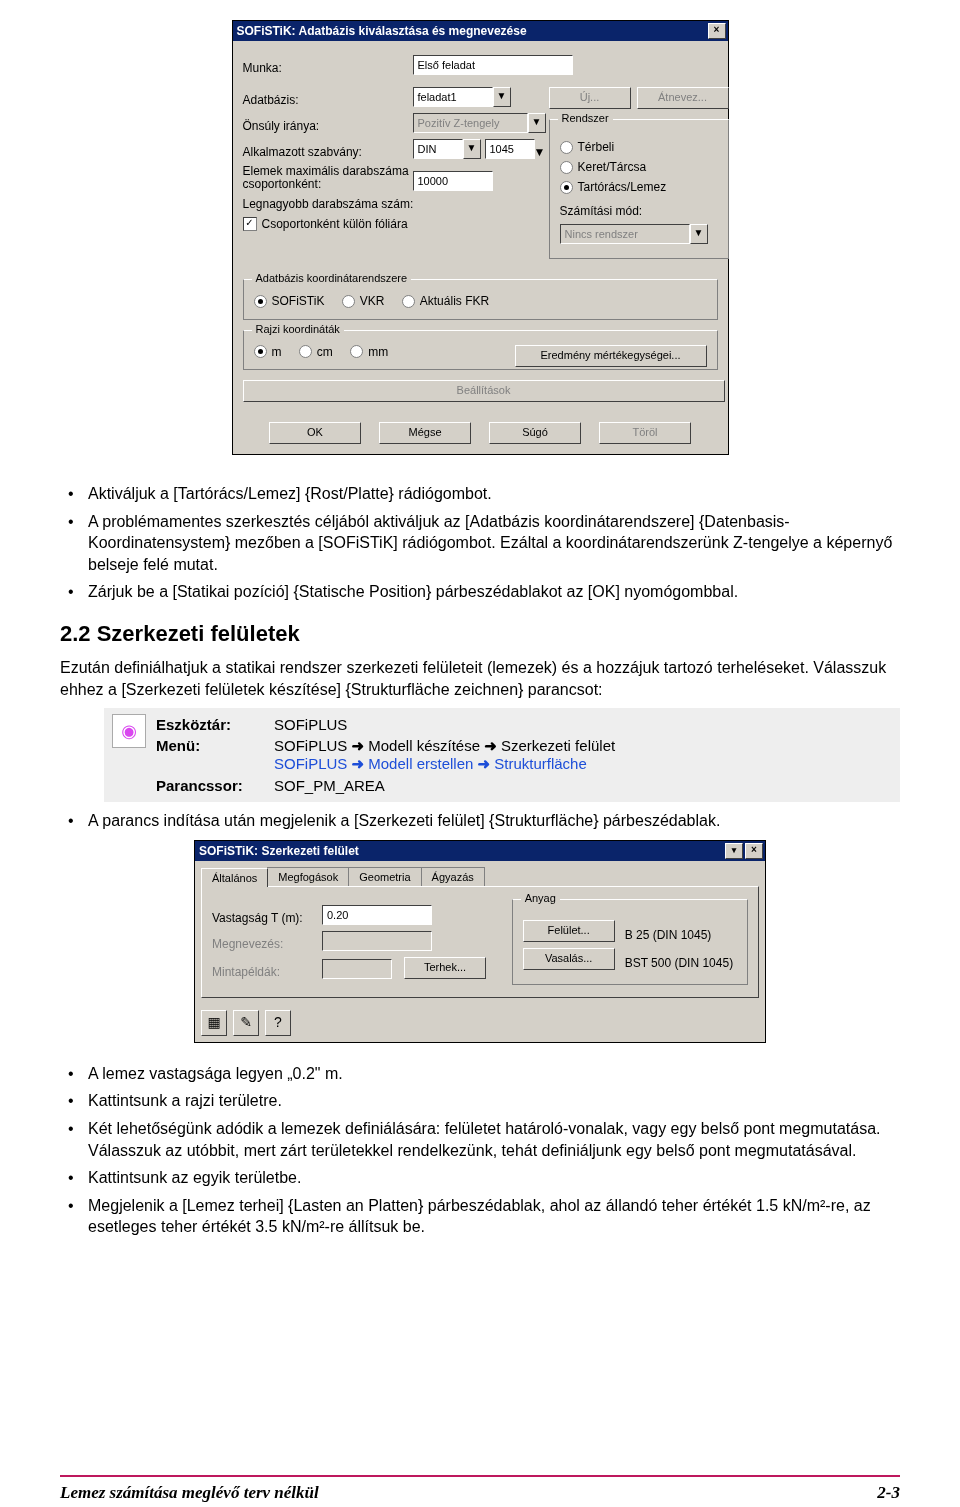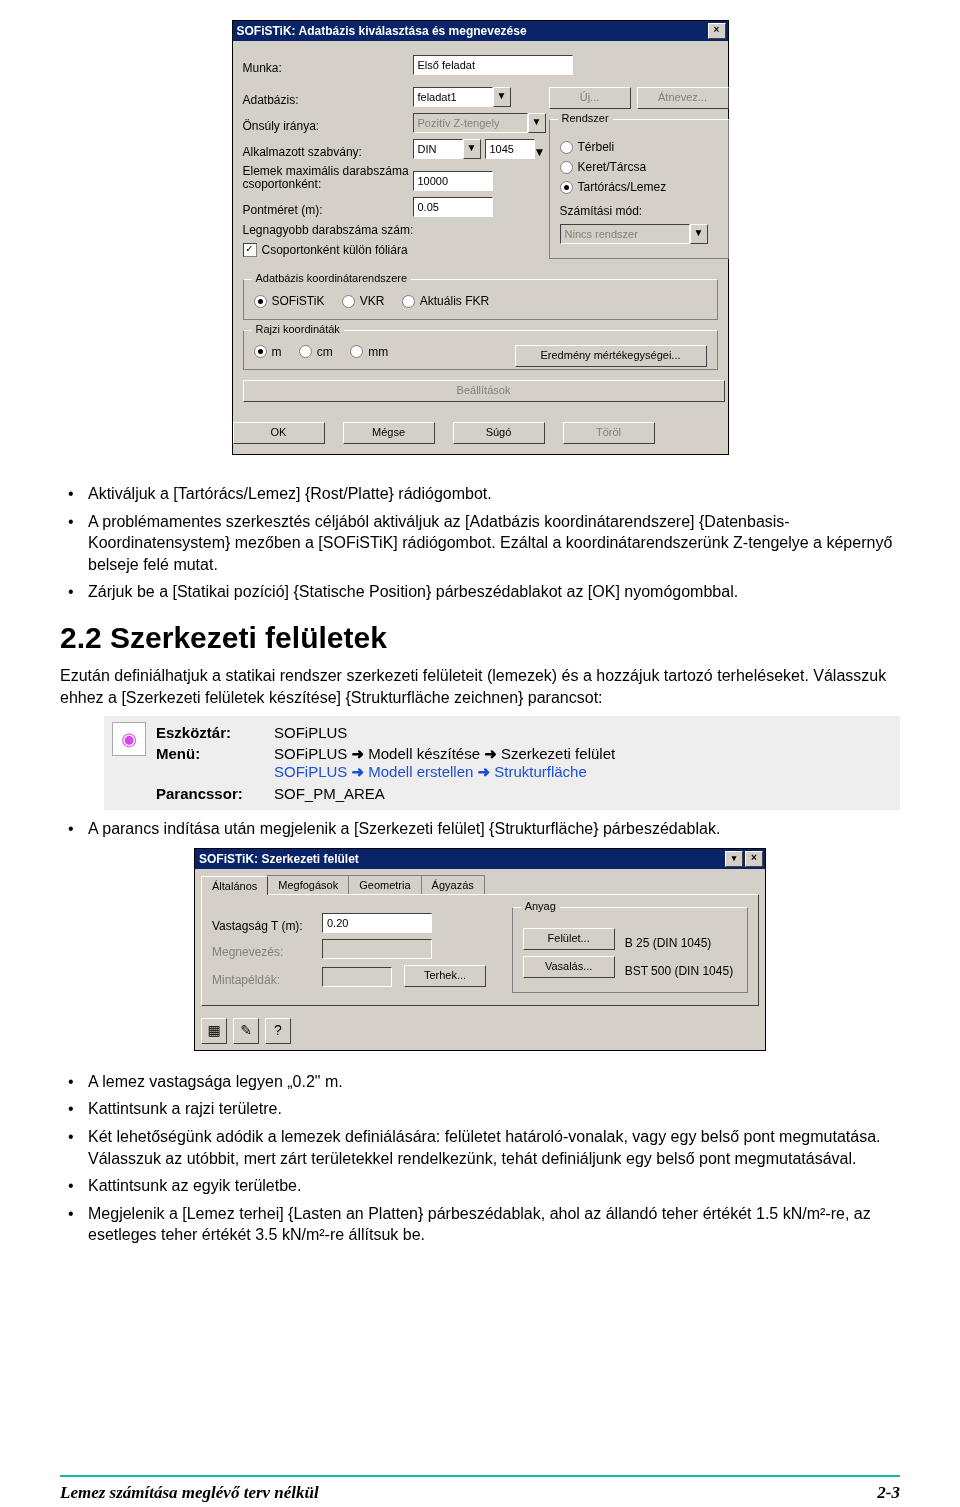--- a/index.html
+++ b/index.html
@@ -1,18 +1,18 @@
 <!DOCTYPE html>
 <html><head>
 <meta charset="utf-8">
 <style>
 body{margin:0;background:#fff;font-family:Arial,Helvetica,sans-serif;color:#000}
 .page{width:960px;margin:0 auto;position:relative;min-height:1507px;padding:0 60px;box-sizing:border-box}
 .hdr{display:flex;justify-content:space-between;border-bottom:2px solid #000;padding:8px 0 4px;font-family:"Times New Roman",serif;font-style:italic;font-weight:bold;font-size:16px}
-.ftr{position:absolute;left:60px;right:60px;bottom:24px;display:flex;justify-content:space-between;border-top:2px solid #14b8a6;padding-top:6px;font-family:"Times New Roman",serif;font-style:italic;font-weight:bold;font-size:17px}
+.ftr{position:absolute;left:60px;right:60px;bottom:24px;display:flex;justify-content:space-between;border-top:2px solid #be185d;padding-top:6px;font-family:"Times New Roman",serif;font-style:italic;font-weight:bold;font-size:17px}
 .dlg{background:#d4d0c8;border:1px solid #000;width:495px;margin:20px auto 28px;font-family:Tahoma,Arial,sans-serif;font-size:12px;color:#000}
 .tb{background:#0a246a;color:#fff;display:flex;align-items:center;justify-content:space-between;padding:2px 2px 2px 4px;font-weight:bold;font-size:12px}
 .tb .xbtn{width:16px;height:14px;background:#d4d0c8;color:#000;border:1px solid #fff;border-right-color:#404040;border-bottom-color:#404040;text-align:center;line-height:12px;font-family:Arial;font-size:10px;font-weight:bold}
 .body{padding:8px 10px}
 .row{display:flex;align-items:flex-end;margin:6px 0}
 .lbl{width:170px}
 .inp{background:#fff;border:1px solid #808080;border-top-color:#404040;border-left-color:#404040;border-right-color:#fff;border-bottom-color:#fff;height:18px;line-height:18px;padding:0 4px;font-size:11px}
 .inpd{background:#d4d0c8}
 .dd{display:inline-flex}
 .dd .car{width:16px;height:18px;background:#d4d0c8;border:1px solid #fff;border-right-color:#404040;border-bottom-color:#404040;text-align:center;font-size:10px;line-height:16px}
@@ -21,26 +21,26 @@
 .gb{border:1px solid #808080;border-top-color:#fff;position:relative;padding:14px 10px 8px;margin:10px 0}
 .gb::before{content:attr(data-title);position:absolute;top:-8px;left:8px;background:#d4d0c8;padding:0 4px;font-size:11px}
 .rad{display:inline-flex;align-items:center;margin-right:14px}
 .rad .c{width:11px;height:11px;border-radius:50%;background:#fff;border:1px solid #808080;margin-right:5px;position:relative}
 .rad.sel .c::after{content:"";position:absolute;left:3px;top:3px;width:5px;height:5px;border-radius:50%;background:#000}
 .chk{display:inline-flex;align-items:center}
 .chk .c{width:12px;height:12px;background:#fff;border:1px solid #808080;border-top-color:#404040;border-left-color:#404040;margin-right:5px;text-align:center;line-height:10px;font-size:10px}
 .two{display:flex;gap:3px}
 .two .left{flex:1.2}
 .two .right{flex:1}
-.btnrow{display:flex;gap:18px;padding:8px 0 10px}
+.btnrow{display:flex;justify-content:center;gap:18px;padding:8px 0 10px}
 .btnrow .btn{width:70px}
 ul.bul{list-style:none;padding:0 0 0 28px;margin:0}
 ul.bul>li{position:relative;margin:6px 0;font-size:16px;line-height:1.35}
 ul.bul>li::before{content:"•";position:absolute;left:-20px;font-size:16px}
-h2.sec{font-size:30px;margin:18px 0 10px;font-weight:bold}
+h2.sec{font-size:22px;margin:18px 0 10px;font-weight:bold}
 .para{font-size:16px;margin:8px 0 8px 26px;line-height:1.35}
 .cmdbox{background:#eee;margin:8px 0 8px 44px;padding:6px 8px;display:flex}
 .cmdbox .ico{width:32px;height:32px;background:#fff;border:1px solid #aaa;margin-right:10px;display:flex;align-items:center;justify-content:center;font-size:18px;color:#d946ef}
 .cmdbox table{font-size:15px;border-collapse:collapse}
 .cmdbox td{padding:2px 8px 2px 0;vertical-align:top}
 .cmdbox td.k{font-weight:bold;width:110px}
 .arrow{font-family:Arial;font-weight:bold}
 .grey{color:#1d4ed8}
 .dlg2{background:#d4d0c8;border:1px solid #000;width:570px;margin:8px auto 20px;font-family:Tahoma,Arial,sans-serif;font-size:12px}
 .tabs{display:flex;padding:6px 6px 0}
@@ -89,24 +89,20 @@
                 <span class="car">▼</span>
               </span>
           <span class="inp" style="width:40px;margin-left:4px">1045</span>
           <span class="car" style="margin-left:-1px">▼</span>
         </div>
         <div class="row">
               <span class="lbl" style="line-height:1.1">Elemek maximális darabszáma csoportonként:</span>
               <span class="inp" style="width:70px">10000</span>
             </div>
         <div class="row">
-              <span class="lbl">Pontméret (m):</span>
-              <span class="inp" style="width:70px">0.05</span>
-            </div>
-        <div class="row">
               <span class="lbl" style="width:230px">Legnagyobb darabszáma szám:</span>
             </div>
         <div class="row">
               <span class="chk">
                 <span class="c">✓</span>
                 <span>Csoportonként külön fóliára</span>
               </span>
             </div>
       </div>
       <div class="right">

